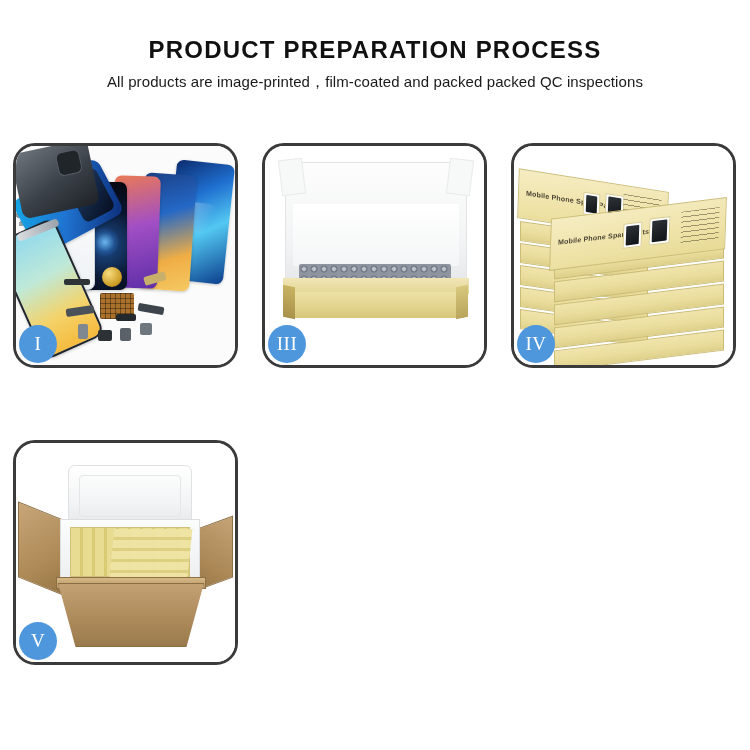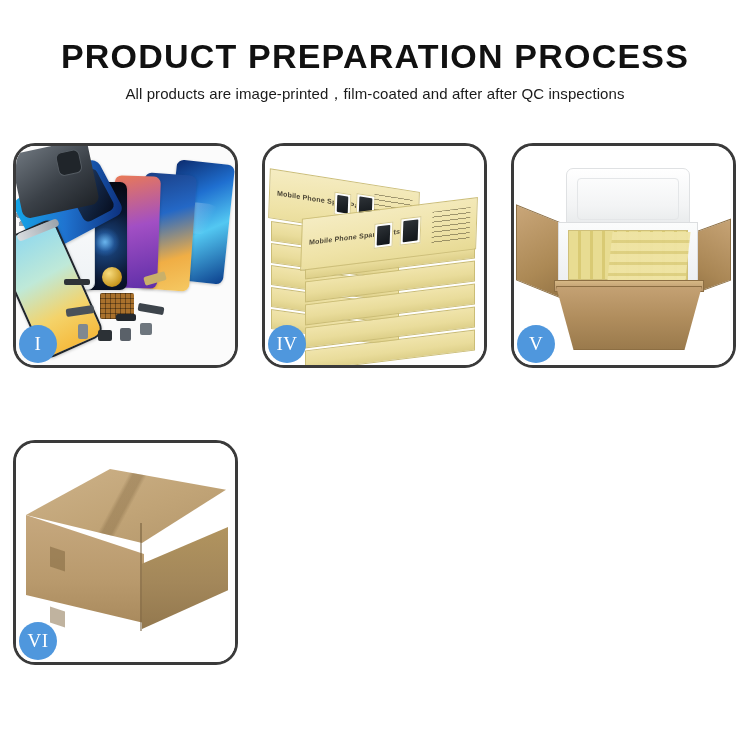--- a/index.html
+++ b/index.html
@@ -22,21 +22,21 @@
   
   .header {
     position: absolute;
     top: 36px;
     left: 0;
     width: 750px;
     text-align: center;
   }
 
   .title {
-    font-size: 34px;
+    font-size: 24px;
     font-weight: bold;
     letter-spacing: 1.2px;
     color: #111111;
     line-height: 1.18;
     white-space: nowrap;
   }
 
   .subtitle {
     margin-top: 9px;
     font-size: 15px;
@@ -472,21 +472,21 @@
     background: rgba(110,88,54,.5);
   }
 </style>
 </head>
 <body>
 
 <div id="page">
 
   <div class="header">
     <div class="title">PRODUCT PREPARATION PROCESS</div>
-    <div class="subtitle">All products are image-printed，film-coated and after after QC inspections</div>
+    <div class="subtitle">All products are image-printed，film-coated and packed packed QC inspections</div>
   </div>
 
   <div class="grid">
 
     <div class="panel">
       <div class="panel-photo p1">
         <div class="scr scr-far"></div>
         <div class="scr scr-blue"></div>
         <div class="scr scr-purple"></div>
         <div class="scr scr-black"></div>
@@ -506,20 +506,32 @@
         <div class="comp tiny-4"></div>
         <div class="comp tiny-5"></div>
         <div class="backplate"></div>
         <div class="screws"></div>
         <div class="tool"></div>
       </div>
       <div class="badge">I</div>
     </div>
 
 
+    <div class="panel">
+      <div class="panel-photo p3">
+        <div class="iii-lid"></div>
+        <div class="iii-foam"></div>
+        <div class="iii-grayfoam"></div>
+        <div class="iii-tray-lip"></div>
+        <div class="iii-tray-front"></div>
+        <div class="iii-corner-l"></div>
+        <div class="iii-corner-r"></div>
+      </div>
+      <div class="badge">III</div>
+    </div>
 
     <div class="panel">
       <div class="panel-photo p4">
         <div class="stack">
           <div class="kbox kl1"></div>
           <div class="kbox kl2"></div>
           <div class="kbox kl3"></div>
           <div class="kbox kl4"></div>
           <div class="kbox kl5"></div>
 
@@ -562,27 +574,15 @@
         <div class="v-foam-lid"></div>
         <div class="v-foam-box"></div>
         <div class="v-yellow"></div>
         <div class="v-yellow-2"></div>
         <div class="v-carton-lip"></div>
         <div class="v-carton"></div>
       </div>
       <div class="badge">V</div>
     </div>
 
-    <div class="panel">
-      <div class="panel-photo p6">
-        <div class="vi-top"></div>
-        <div class="vi-top-seam"></div>
-        <div class="vi-front"></div>
-        <div class="vi-side"></div>
-        <div class="vi-edge"></div>
-        <div class="vi-tape-a"></div>
-        <div class="vi-tape-b"></div>
-      </div>
-      <div class="badge">VI</div>
-    </div>
 
   </div>
 </div>
 
 </body></html>

